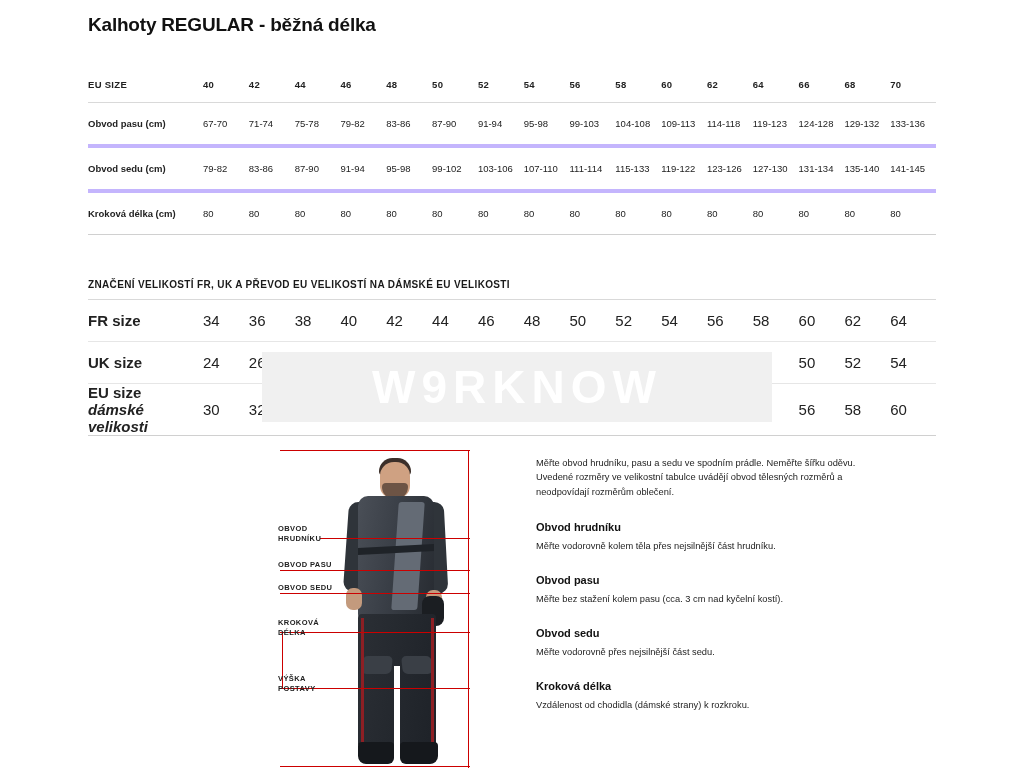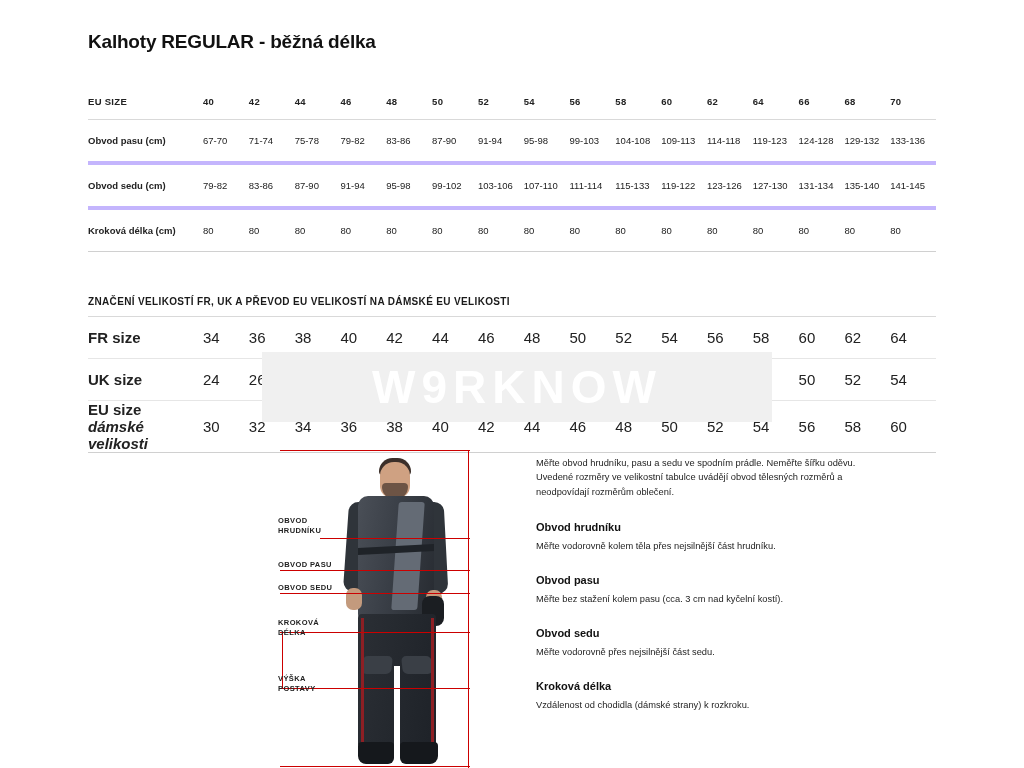--- a/index.html
+++ b/index.html
@@ -13,21 +13,21 @@
     font-family: "Liberation Sans", sans-serif;
     color: #1a1a1a;
     position: relative;
     overflow: hidden;
   }
   .page {
     position: relative;
     width: 1024px;
     height: 768px;
     box-sizing: border-box;
-    padding: 17px 88px;
+    padding: 0 88px;
   }
   h1.title {
     font-size: 19px;
     font-weight: bold;
     margin: 0;
     padding-top: 14px;
     letter-spacing: -0.2px;
     color: #111;
   }
 
@@ -465,21 +465,21 @@
     <div class="vline" style="left:468px; top:10px; height:318px;"></div>
     <div class="hline" style="left:320px; top:98px; width:150px;"></div>
     <div class="hline" style="left:280px; top:130px; width:190px;"></div>
     <div class="hline" style="left:280px; top:153px; width:190px;"></div>
     <div class="hline" style="left:280px; top:192px; width:190px;"></div>
     <div class="hline" style="left:280px; top:248px; width:190px;"></div>
     <div class="vline" style="left:282px; top:192px; height:56px;"></div>
     <div class="hline" style="left:280px; top:10px; width:190px;"></div>
     <div class="hline" style="left:280px; top:326px; width:190px;"></div>
 
-    <div class="anno" style="left:278px; top:76px;">OBVOD
+    <div class="anno" style="left:278px; top:84px;">OBVOD
 HRUDNÍKU</div>
     <div class="anno" style="left:278px; top:120px;">OBVOD PASU</div>
     <div class="anno" style="left:278px; top:143px;">OBVOD SEDU</div>
     <div class="anno" style="left:278px; top:178px;">KROKOVÁ
 DÉLKA</div>
     <div class="anno" style="left:278px; top:234px;">VÝŠKA
 POSTAVY</div>
 
     <div class="textcol">
       <p class="intro">Měřte obvod hrudníku, pasu a sedu ve spodním prádle. Neměřte šířku oděvu. Uvedené rozměry ve velikostní tabulce uvádějí obvod tělesných rozměrů a neodpovídají rozměrům oblečení.</p>

